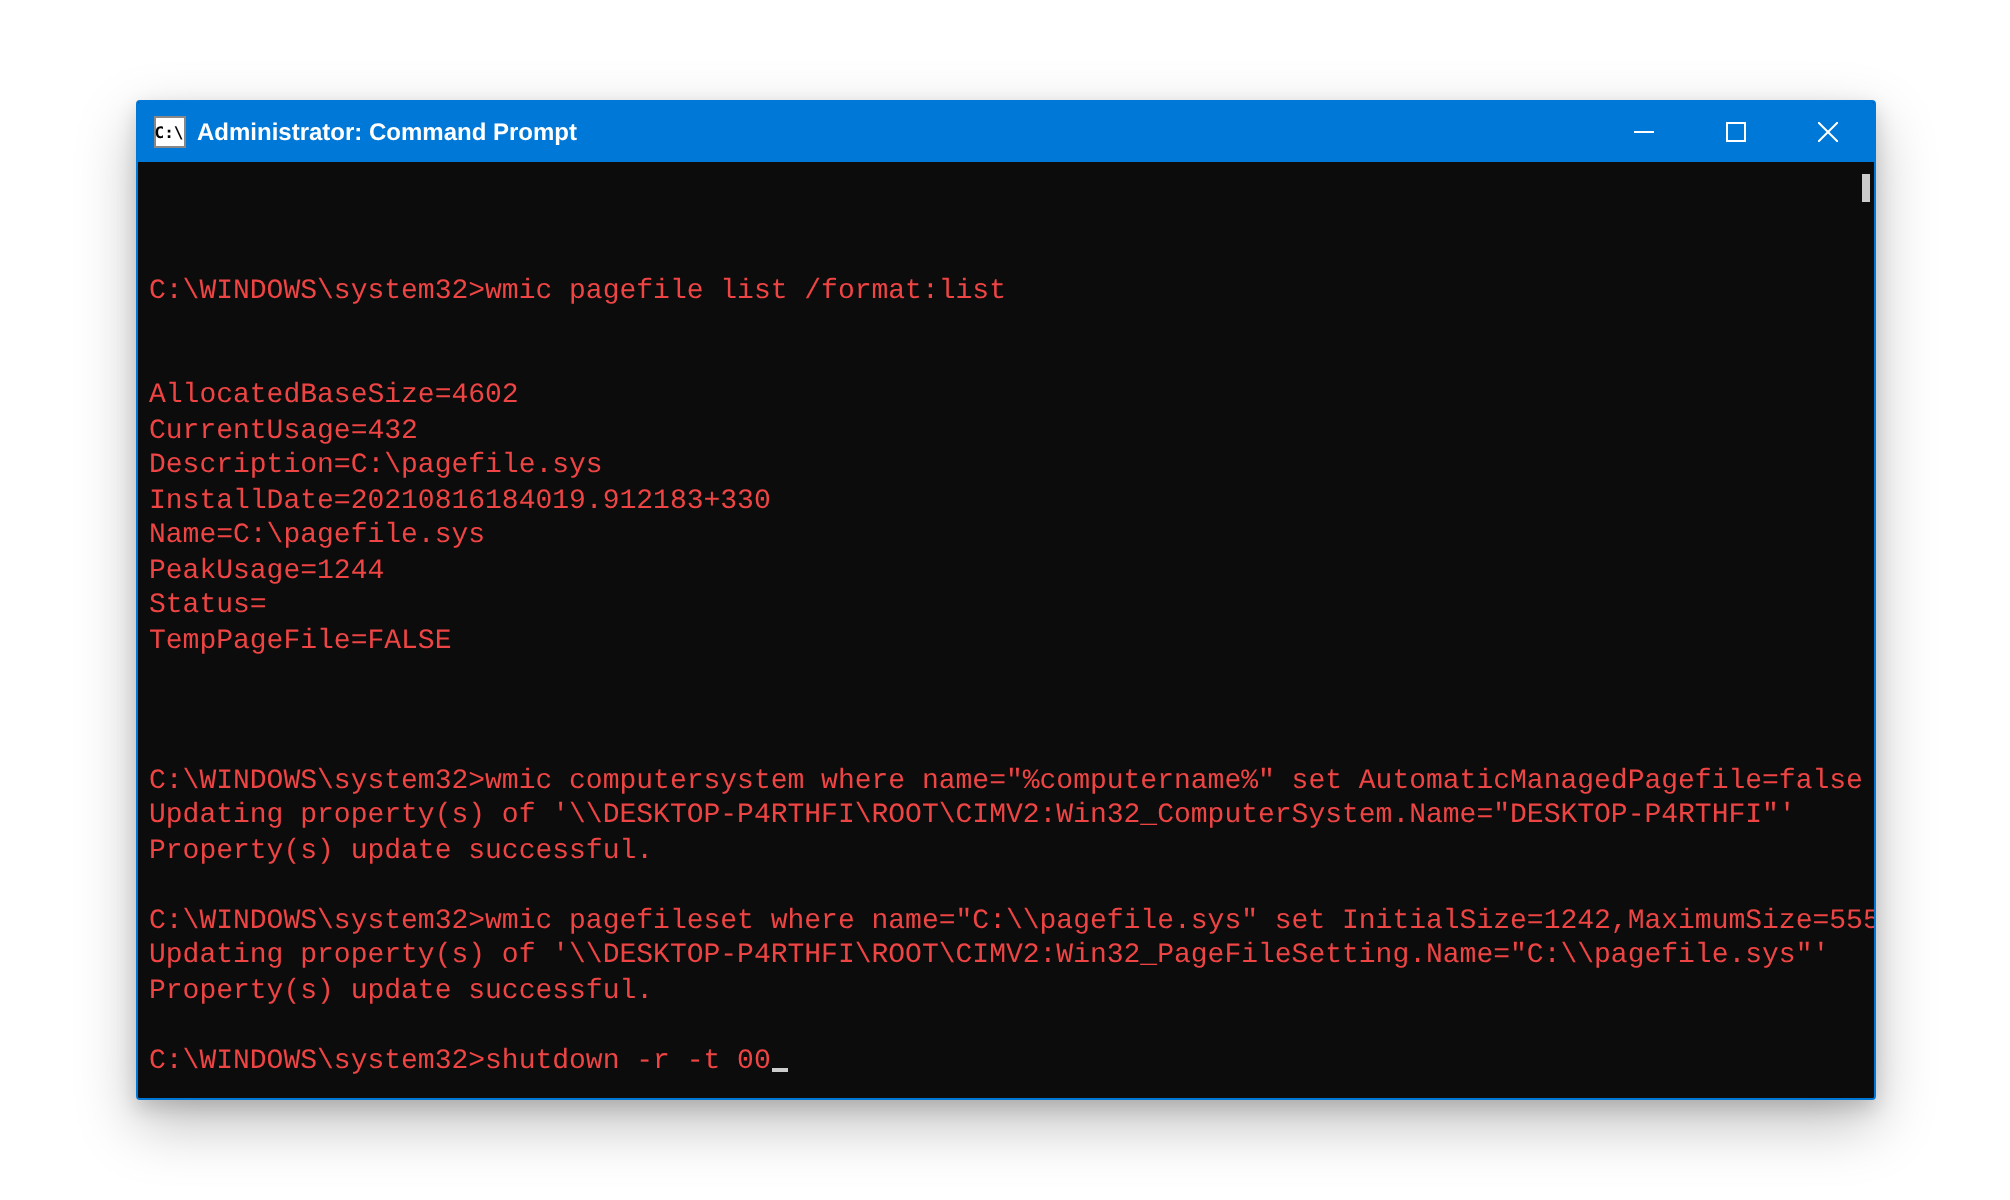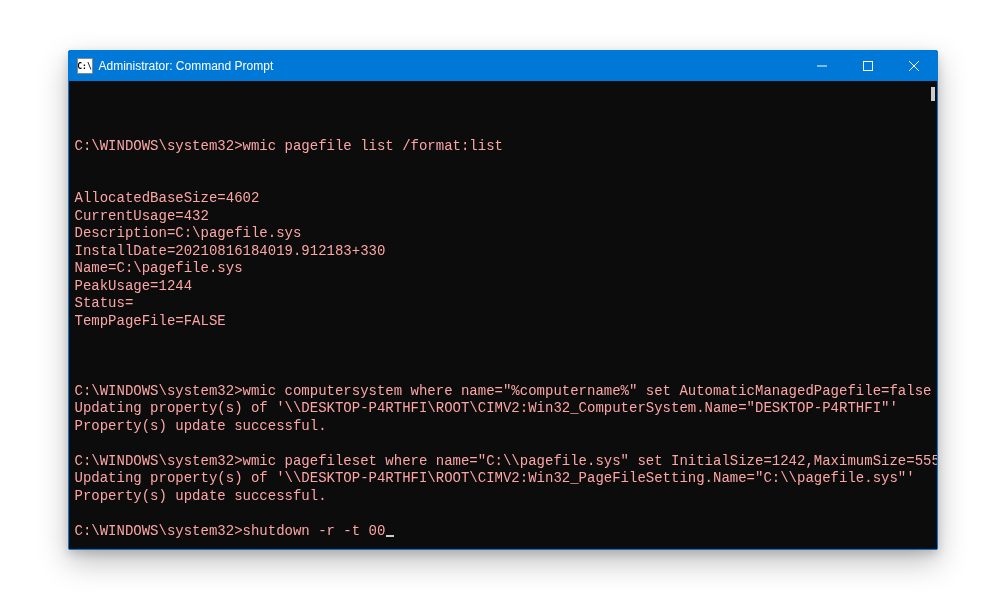--- a/index.html
+++ b/index.html
@@ -48,20 +48,21 @@
       justify-content: center;
       font-size: 8px;
       color: #000;
       font-family: monospace;
       font-weight: bold;
       border: 1px solid #888;
     }
     .titlebar-title {
       flex: 1;
       white-space: nowrap;
+      font-weight: bold;
     }
     .titlebar-controls {
       display: flex;
       height: 100%;
     }
     .titlebar-btn {
       width: 46px;
       height: 100%;
       display: flex;
       align-items: center;
@@ -72,21 +73,21 @@
     .titlebar-btn svg {
       width: 10px;
       height: 10px;
       stroke: #ffffff;
       stroke-width: 1;
       fill: none;
     }
     .terminal {
       flex: 1;
       background: #0c0c0c;
-      color: #fca5a5;
+      color: #ef4444;
       font-size: 14px;
       line-height: 1.25;
       padding: 4px 6px;
       white-space: pre;
       overflow: hidden;
       position: relative;
     }
     .terminal-line {
       white-space: pre;
       min-height: 1.25em;

